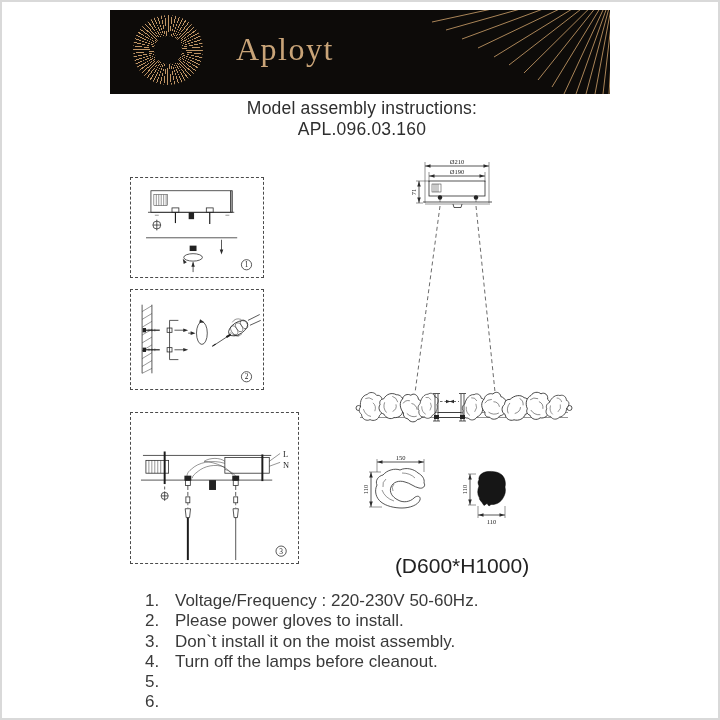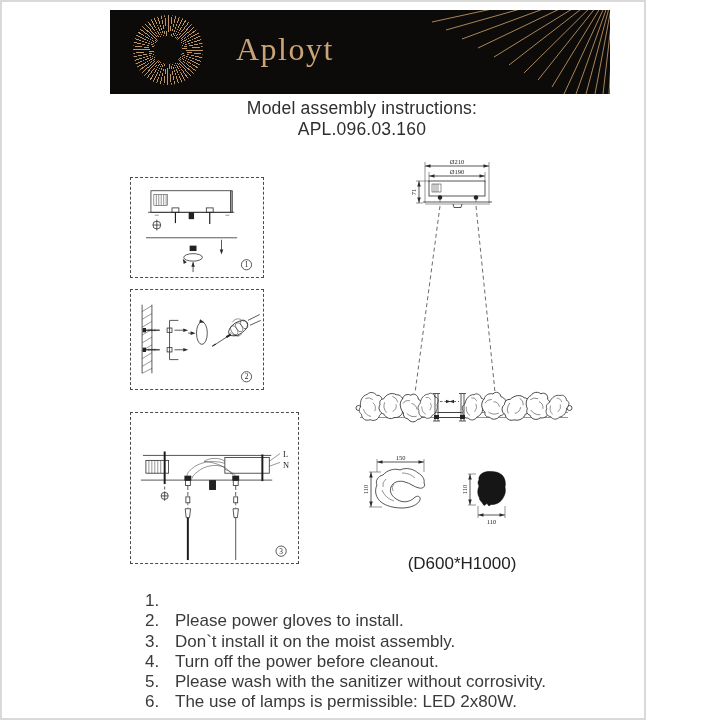--- a/index.html
+++ b/index.html
@@ -1,16 +1,16 @@
 <!DOCTYPE html>
 <html><head>
 <meta charset="utf-8">
 <style>
   html,body{margin:0;padding:0;background:#fff;}
-  .sheet{position:relative;width:646px;height:720px;background:#ffffff;
+  .sheet{position:relative;width:720px;height:720px;background:#ffffff;
          font-family:"Liberation Sans",sans-serif;border:2px solid #d9d9d9;box-sizing:border-box;overflow:hidden;}
   
   .banner{position:absolute;left:108px;top:8px;width:500px;height:84px;background:#0d0b09;overflow:hidden;}
   .sunburst{position:absolute;left:23px;top:5px;width:70px;height:70px;border-radius:50%;
             background:repeating-conic-gradient(#bf9464 0deg 1.6deg, rgba(0,0,0,0) 1.6deg 6deg);}
   .sunburst::after{content:"";position:absolute;inset:21px;border-radius:50%;background:#0d0b09;}
   .brand{position:absolute;left:126px;top:21px;font-family:"Liberation Serif",serif;
          font-size:32px;color:#c9a478;letter-spacing:1.5px;}
   .corner-rays{position:absolute;right:0;top:0;}
   
@@ -20,21 +20,21 @@
          font-size:17.5px;font-weight:500;color:#2e2e2e;letter-spacing:.2px;}
   
   .stepbox{position:absolute;border:1px dashed #4a4a4a;box-sizing:border-box;background:#fff;}
   #step1{left:128px;top:175px;width:134px;height:101px;}
   #step2{left:128px;top:287px;width:134px;height:101px;}
   #step3{left:128px;top:410px;width:169px;height:152px;}
   .stepbox svg{display:block;width:100%;height:100%;}
   
   .pendant{position:absolute;left:340px;top:148px;}
   .size-label{position:absolute;left:330px;top:552px;width:260px;text-align:center;
-              font-size:17px;color:#222;}
+              font-size:21px;color:#222;}
   
   .instructions{position:absolute;left:143px;top:589px;width:470px;}
   .inst-row{display:flex;line-height:20.3px;font-size:17px;color:#3a3a3a;}
   .inst-num{width:30px;flex:0 0 30px;}
   
   .ln{stroke:#2b2b2b;fill:none;stroke-width:.8;}
   .thin{stroke:#2b2b2b;fill:none;stroke-width:.5;}
   .bold{stroke:#1c1c1c;fill:none;stroke-width:2;}
   .med{stroke:#1c1c1c;fill:none;stroke-width:1.2;}
   .fil{fill:#222;stroke:none;}
@@ -357,36 +357,35 @@
       <use href="#ah" transform="translate(162.5,365)"></use>
       <text class="dim" x="149.5" y="374" text-anchor="middle">110</text>
     </g>
   </svg>
 
   <div class="size-label">(D600*H1000)</div>
 
   <div class="instructions">
     <div class="inst-row">
       <span class="inst-num">1.</span>
+      <span class="inst-text">Voltage/Frequency : 220-230V 50-60Hz.</span>
     </div>
     <div class="inst-row">
       <span class="inst-num">2.</span>
       <span class="inst-text">Please power gloves to install.</span>
     </div>
     <div class="inst-row">
       <span class="inst-num">3.</span>
       <span class="inst-text">Don`t install it on the moist assembly.</span>
     </div>
     <div class="inst-row">
       <span class="inst-num">4.</span>
-      <span class="inst-text">Turn off the power before cleanout.</span>
+      <span class="inst-text">Turn off the lamps before cleanout.</span>
     </div>
     <div class="inst-row">
       <span class="inst-num">5.</span>
-      <span class="inst-text">Please wash with the sanitizer without corrosivity.</span>
     </div>
     <div class="inst-row">
       <span class="inst-num">6.</span>
-      <span class="inst-text">The use of lamps is permissible: LED 2x80W.</span>
     </div>
   </div>
 
 </div>
 
 </body></html>

